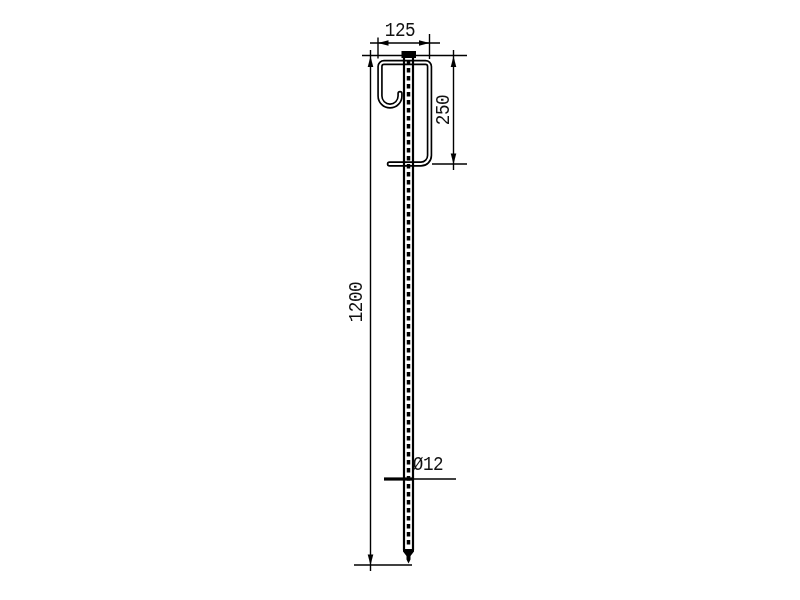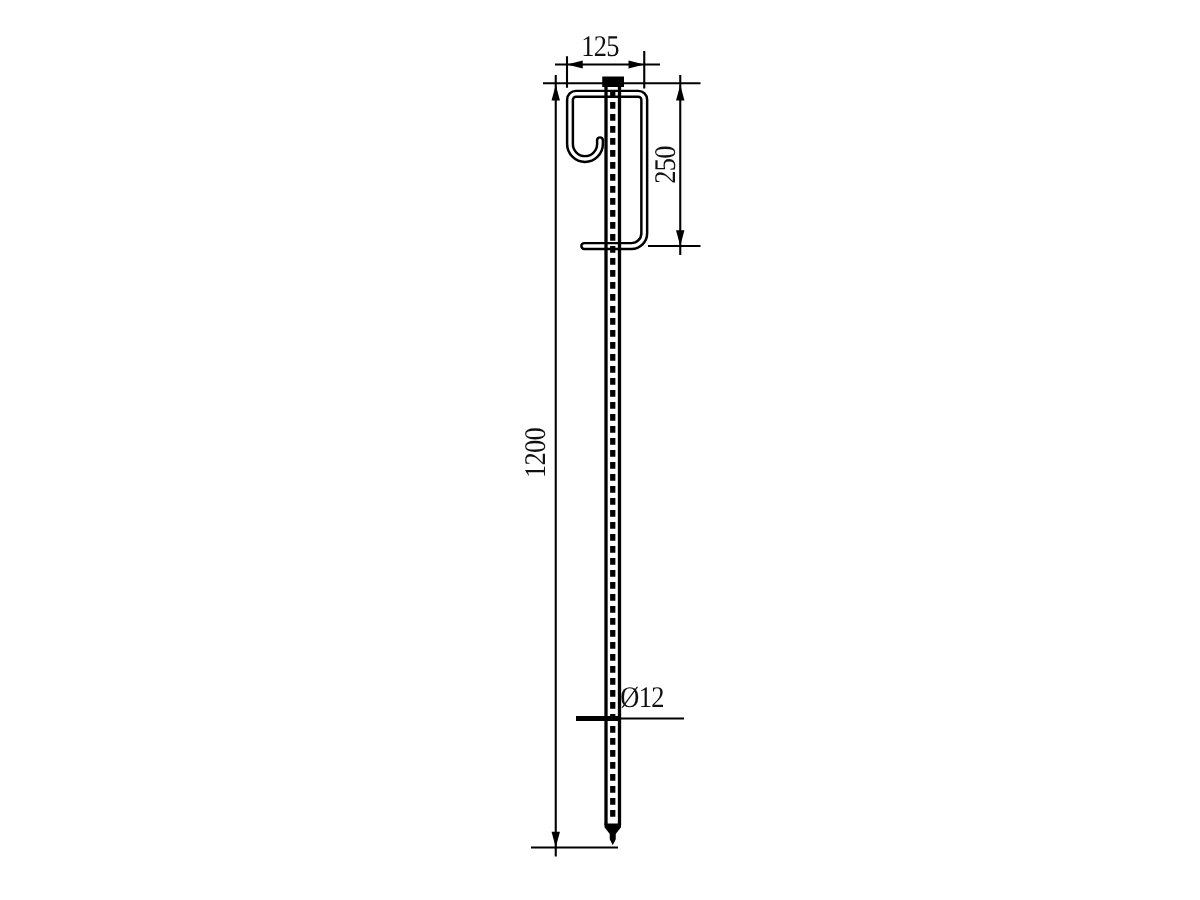--- a/index.html
+++ b/index.html
@@ -1,21 +1,21 @@
 <!DOCTYPE html>
 <html><head>
 <meta charset="utf-8">
 <style>
   html,body{margin:0;padding:0;background:#fff;}
   .stage{
     position:relative;
     width:800px;height:600px;
     background:#ffffff;
     overflow:hidden;
-    font-family:Liberation Serif, serif;
+    font-family:Liberation Mono, monospace;
   }
   .stage svg{position:absolute;left:0;top:0;}
   .dim-label{
     position:absolute;
     color:#111;
     font-size:20px;
     letter-spacing:-0.5px;
     white-space:nowrap;
     transform:translate(-50%,-50%) scaleX(0.88);
     transform-origin:center center;

